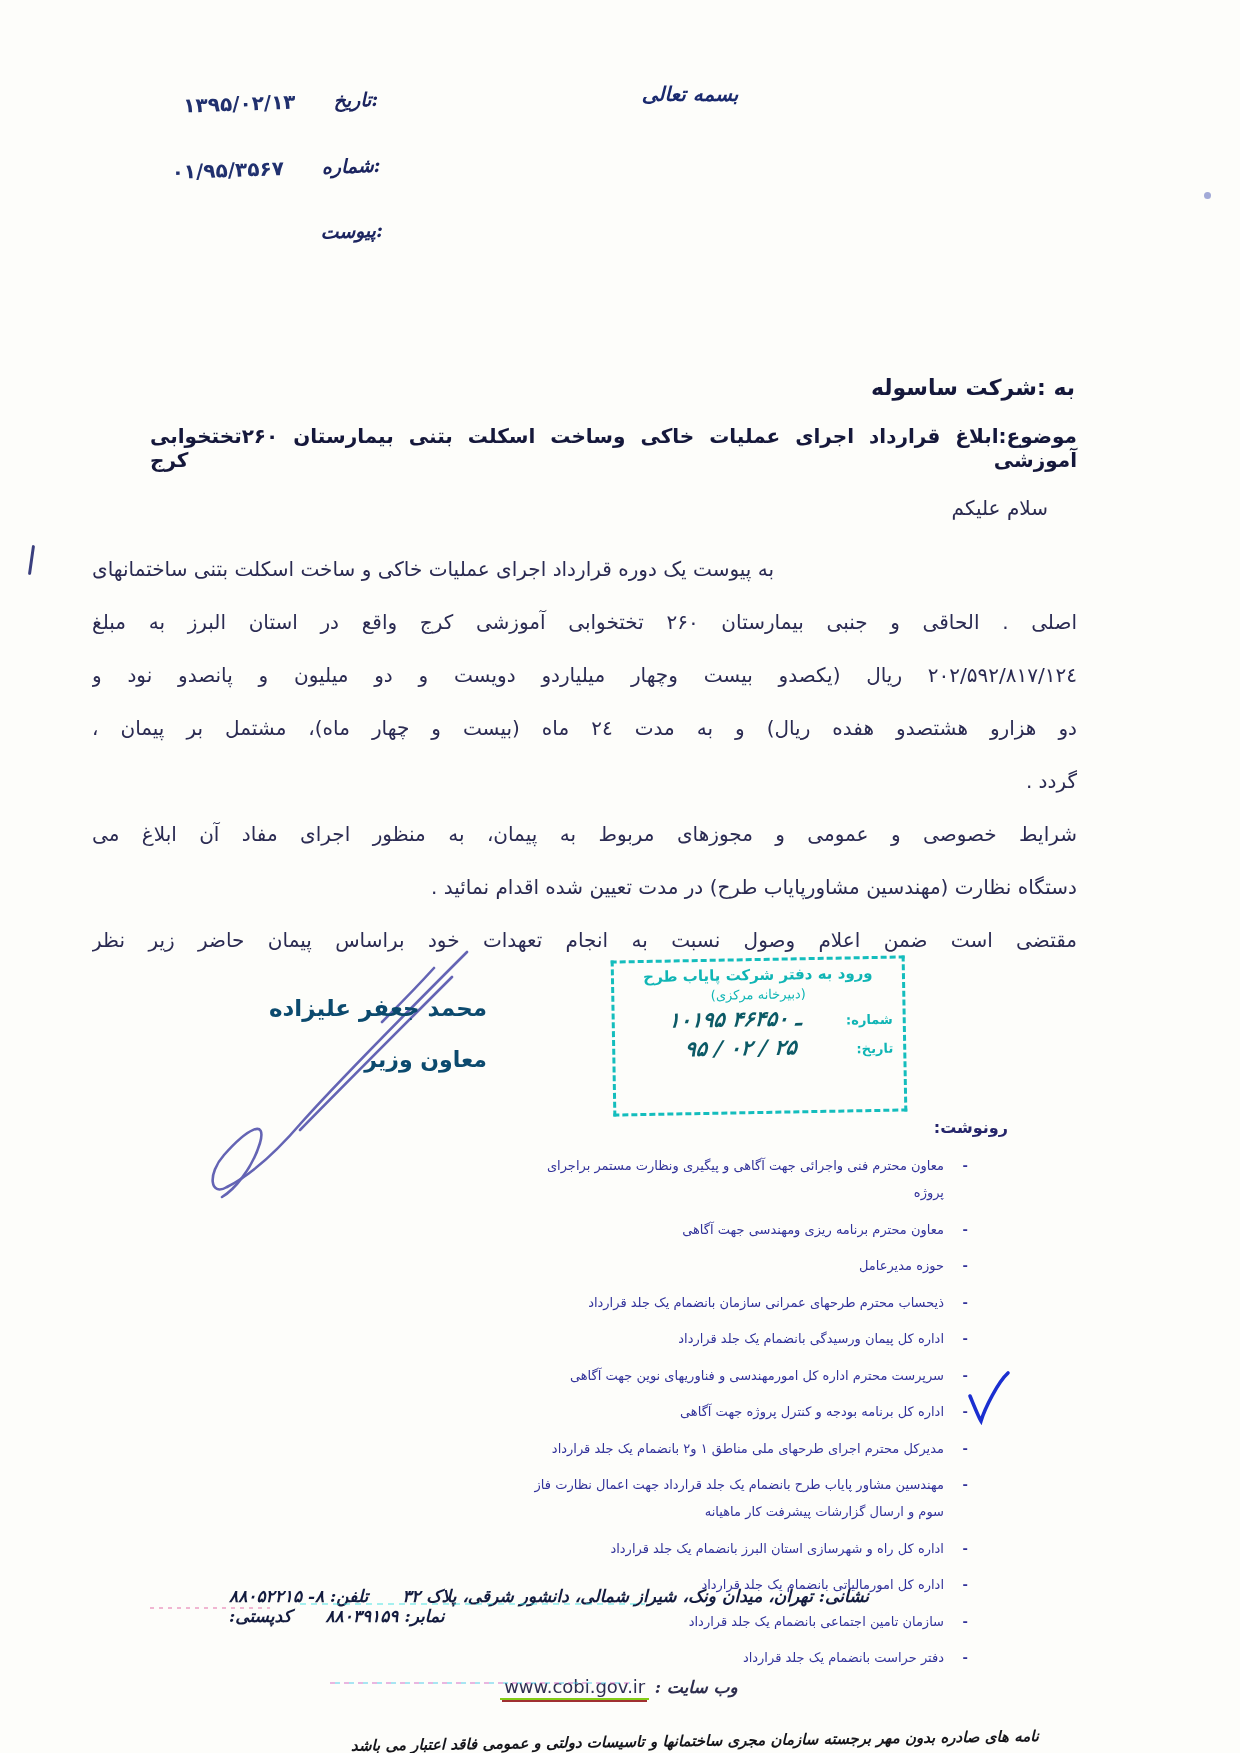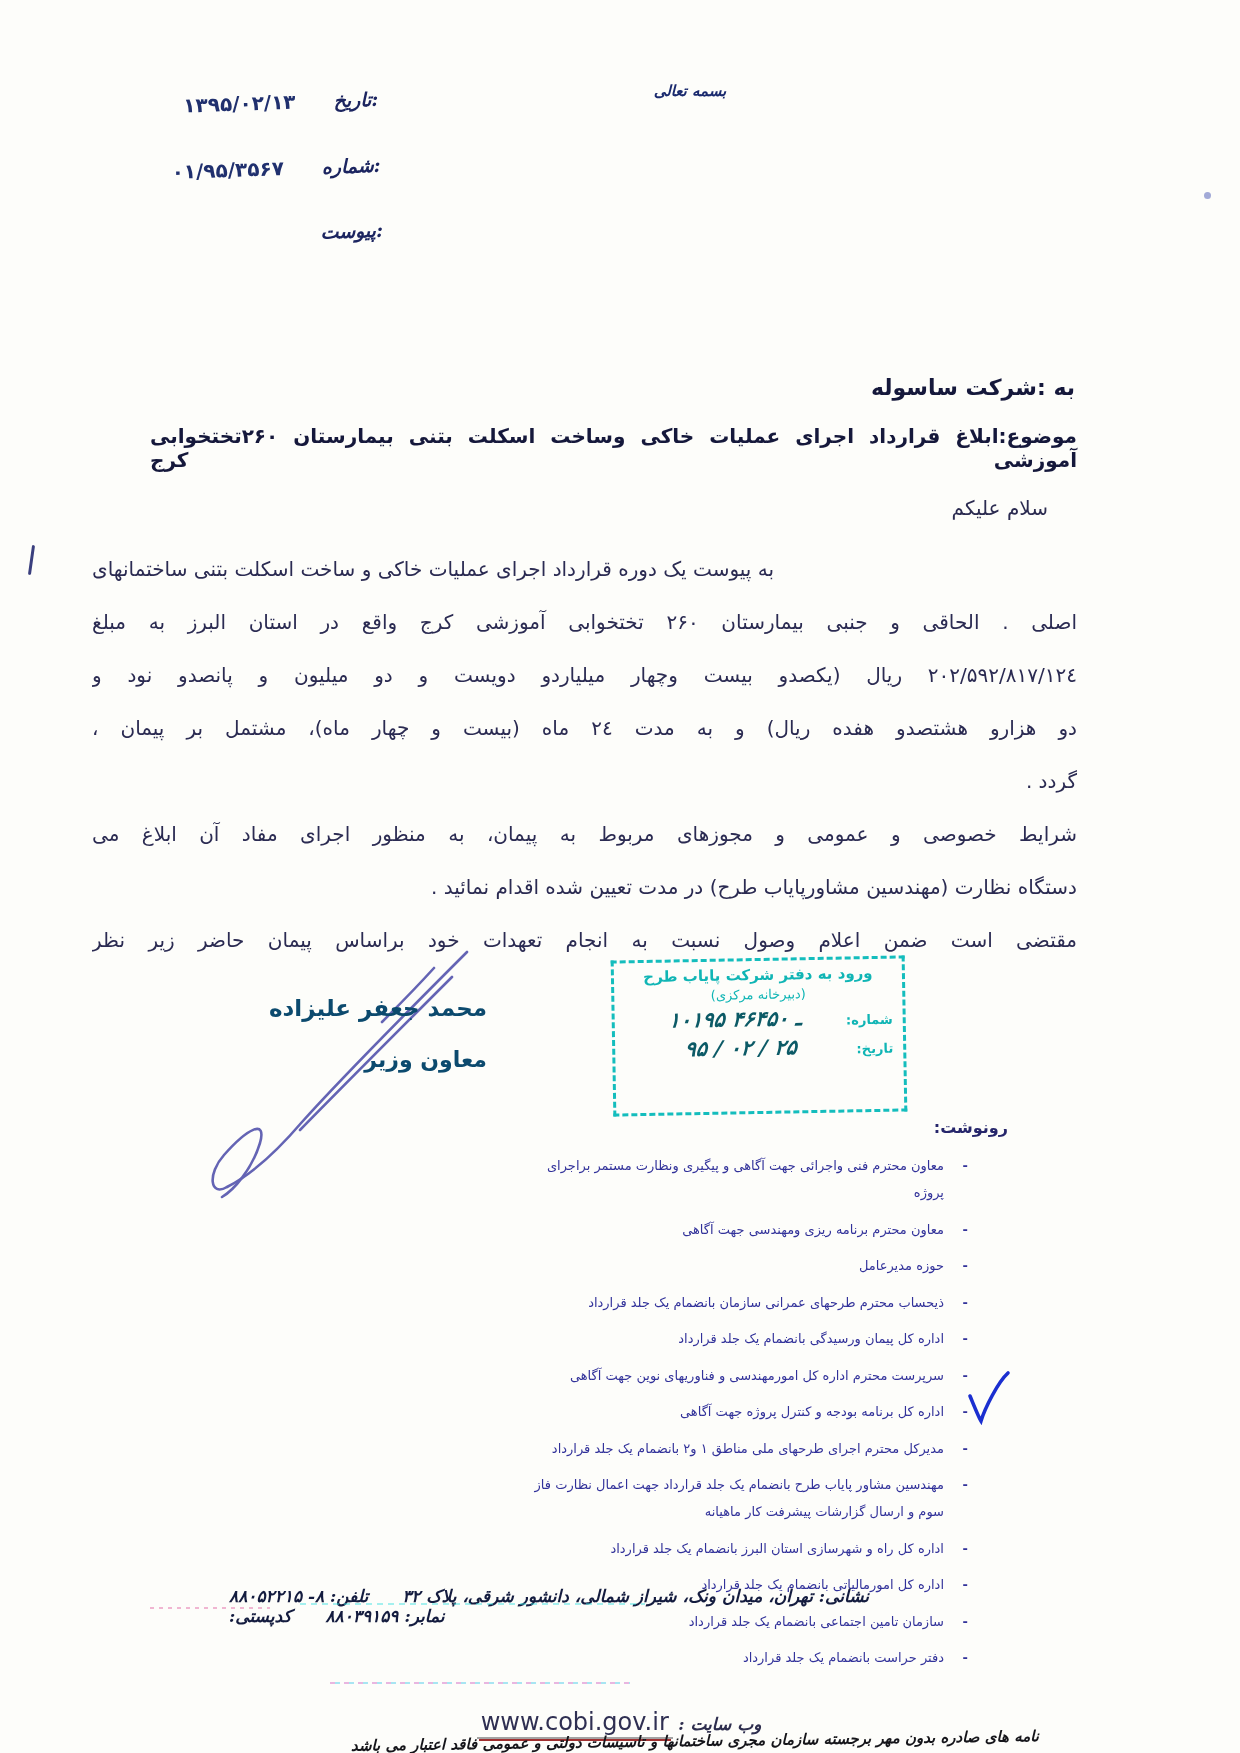--- a/index.html
+++ b/index.html
@@ -9,21 +9,21 @@
     font-family:"DejaVu Sans",sans-serif;color:#2e2e52;
   }
   .abs{position:absolute;}
   
   .meta{left:78px;top:92px;width:300px;transform:rotate(-2deg);color:#1c2560;}
   .meta-row{position:absolute;right:0;display:flex;flex-direction:row-reverse;align-items:baseline;gap:38px;}
   .meta-label{font-family:"DejaVu Serif",serif;font-style:italic;font-weight:bold;font-size:19px;}
   .meta-value{font-size:20px;letter-spacing:2px;font-weight:bold;color:#20306e;}
   
   .bismillah{left:575px;top:82px;width:230px;text-align:center;
-    font-family:"DejaVu Serif",serif;font-style:italic;font-weight:bold;font-size:15px;color:#1a2a6e;}
+    font-family:"DejaVu Serif",serif;font-style:italic;font-weight:bold;font-size:20px;color:#1a2a6e;}
   .header-right{left:735px;top:42px;width:345px;text-align:center;color:#1c2560;}
   .logo{display:block;margin:0 auto 12px auto;}
   .ministry{font-family:"DejaVu Serif",serif;font-style:italic;font-weight:bold;font-size:21px;margin-top:4px;}
   .org{font-family:"DejaVu Serif",serif;font-style:italic;font-weight:bold;font-size:18px;margin-top:22px;}
   .role{font-family:"DejaVu Serif",serif;font-style:italic;font-weight:bold;font-size:18px;margin-top:26px;}
   
   .to-line{right:165px;top:375px;font-size:22px;font-weight:bold;color:#15183b;direction:rtl;}
   .subject{right:163px;left:150px;top:424px;font-size:20px;font-weight:bold;color:#15183b;
     direction:rtl;text-align:justify;text-align-last:justify;}
   .greeting{right:192px;top:496px;font-size:20px;direction:rtl;color:#2b2b50;}
@@ -53,22 +53,22 @@
     line-height:27px;color:#32329a;text-align:right;}
   .cc-list li::before{content:"-";position:absolute;right:0;top:0;color:#32329a;font-weight:bold;}
   .check-svg{left:962px;top:1368px;}
   
   .footer-line{left:215px;right:210px;top:1586px;direction:rtl;text-align:left;
     font-family:"DejaVu Serif",serif;font-style:italic;font-weight:bold;font-size:17px;color:#141c3f;}
   .footer-line span{margin:0 14px;white-space:nowrap;}
   .site-line{left:400px;width:440px;top:1676px;text-align:center;direction:rtl;
     font-size:17px;color:#2e2e4e;}
   .site-label{font-family:"DejaVu Serif",serif;font-style:italic;font-weight:bold;margin-right:2px;}
-  .site-url{direction:ltr;display:inline-block;font-size:24px;color:#2f2f52;
-    border-bottom:2px solid #a3a3a3;box-shadow:0 4px 0 -2px #a03030;padding:0 4px 1px 4px;margin-top:32px;}
+  .site-url{direction:ltr;display:inline-block;font-size:18px;color:#2f2f52;
+    border-bottom:2px solid #84cc16;box-shadow:0 4px 0 -2px #a03030;padding:0 4px 1px 4px;}
   .bottom-note{left:325px;width:740px;top:1732px;transform:rotate(-0.8deg);
     font-family:"DejaVu Serif",serif;font-style:italic;font-size:15px;font-weight:bold;
     color:#15151a;direction:rtl;white-space:nowrap;text-align:center;}
   
   .streak{height:2px;opacity:.45;}
   .s1{left:300px;top:1603px;width:345px;background:repeating-linear-gradient(90deg,#37e0e0 0 6px,transparent 6px 11px);}
   .s2{left:330px;top:1682px;width:300px;background:repeating-linear-gradient(90deg,#d060c0 0 5px,#40c8e8 5px 10px,transparent 10px 14px);}
   .s3{left:150px;top:1607px;width:120px;background:repeating-linear-gradient(90deg,#e060a0 0 4px,transparent 4px 9px);}
   .pen-tick{left:30px;top:545px;width:3px;height:30px;background:#3a3f7e;transform:rotate(8deg);border-radius:2px;}
   .dot1{left:1204px;top:192px;width:7px;height:7px;background:#7a86c8;border-radius:50%;opacity:.7;}

